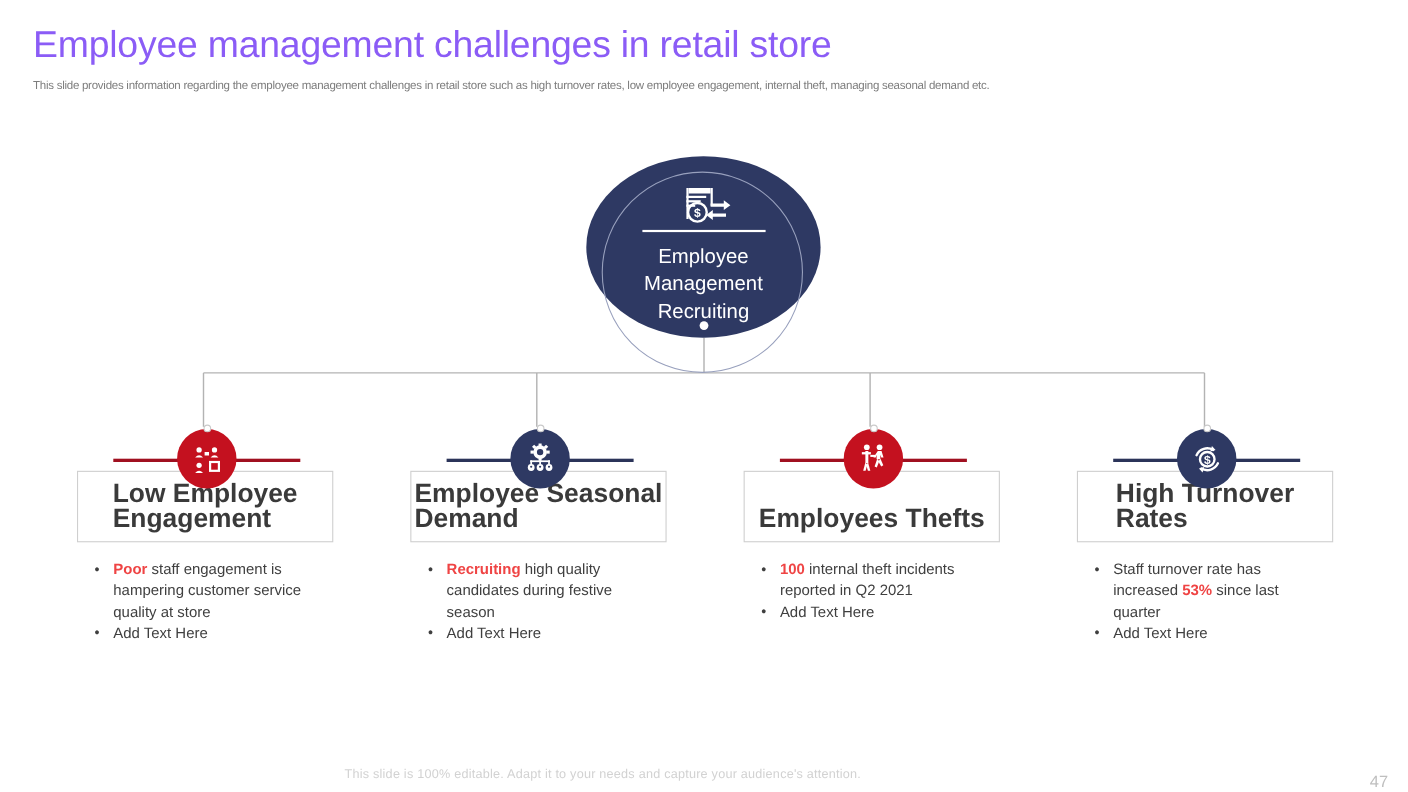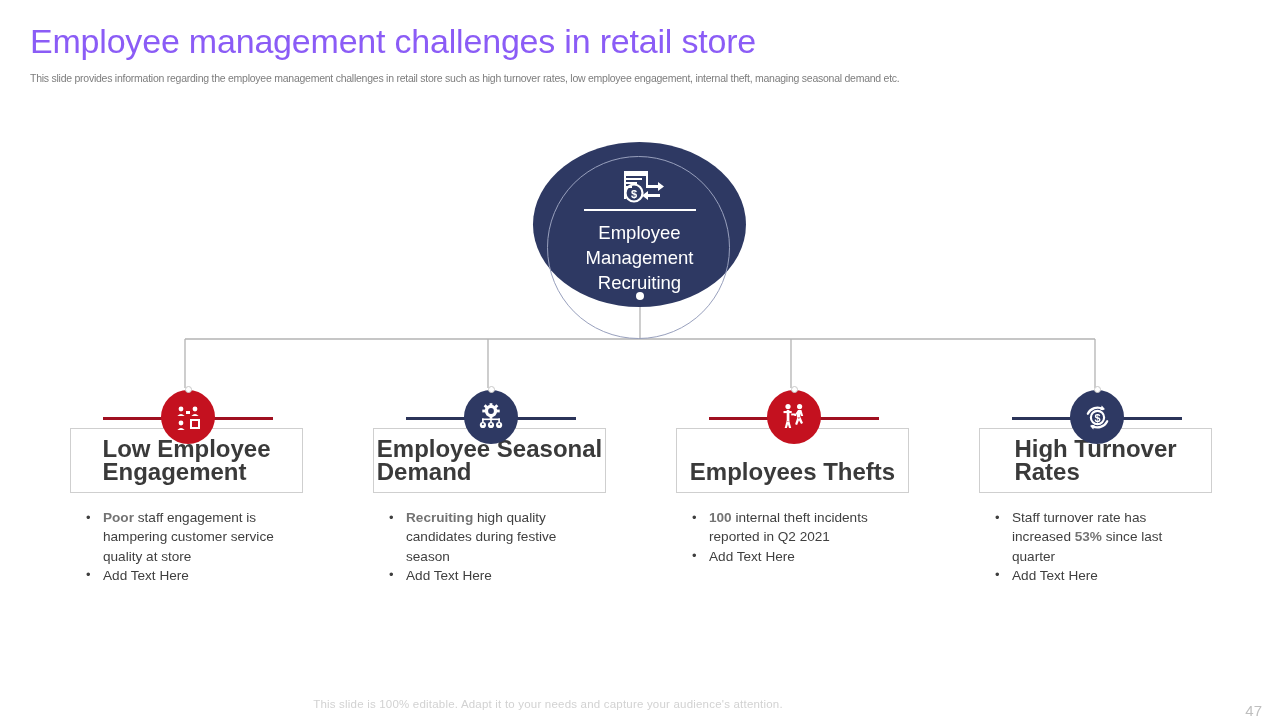--- a/index.html
+++ b/index.html
@@ -196,21 +196,21 @@
   .branch-bullets li::before {
     content: "\2022";
     position: absolute;
     left: 4px;
     top: -0.5px;
     color: #3f3f3f;
     font-size: 13px;
   }
   .branch-bullets b {
     font-weight: bold;
-    color: #737373;
+    color: #ef4444;
   }
 
   
   #footer-note {
     position: absolute;
     left: 0;
     top: 698px;
     width: 1096px;
     text-align: center;
     font-size: 11.5px;

